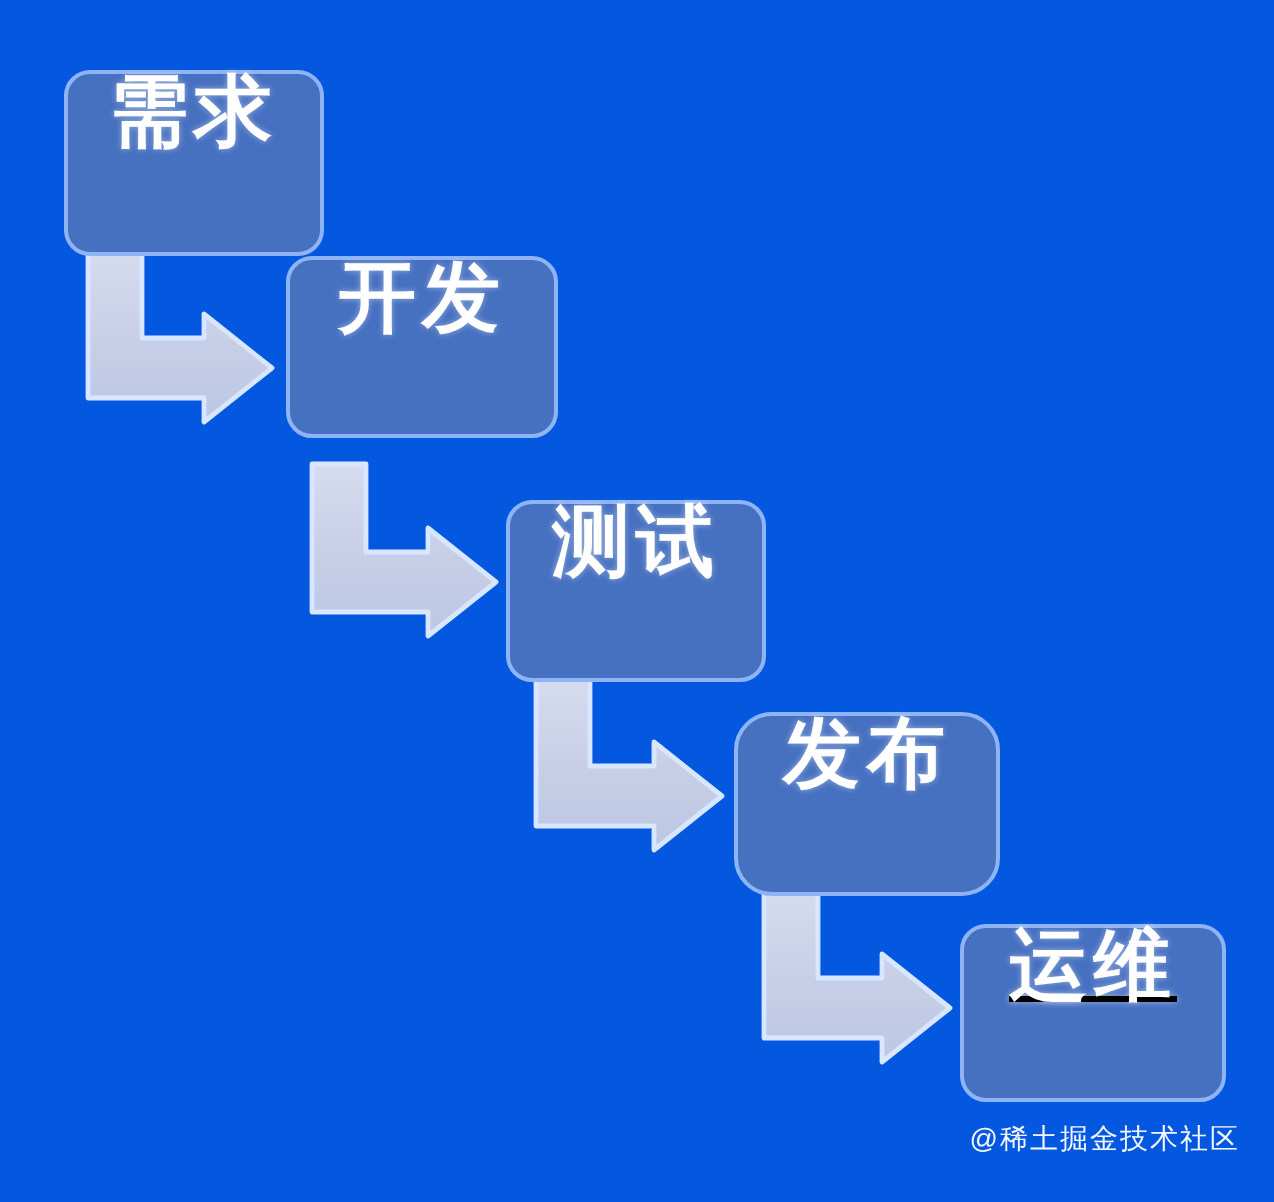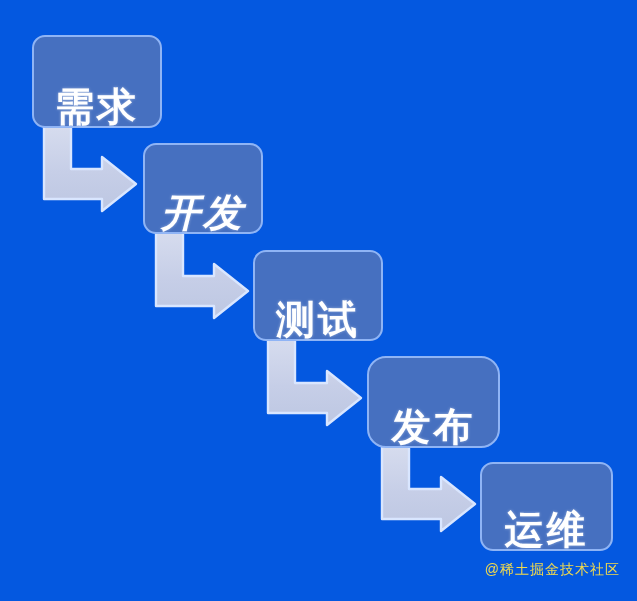--- a/index.html
+++ b/index.html
@@ -26,40 +26,40 @@
     width: 637px;
     height: 601px;
   }
   .stage-box {
     position: absolute;
     box-sizing: border-box;
     background: #4670c0;
     border: 2px solid #8fb4f5;
     border-radius: 13px;
     display: flex;
-    align-items: flex-end;
+    align-items: flex-start;
     justify-content: center;
     z-index: 3;
   }
   .stage-label {
     color: #ffffff;
     font-family: "Liberation Sans", sans-serif;
     font-size: 39px;
     font-weight: bold;
     letter-spacing: 3px;
     line-height: 1;
     text-shadow: 0 0 3px rgba(255,255,255,0.45);
     white-space: nowrap;
     user-select: none;
   }
   #watermark {
     position: absolute;
     right: 17px;
     bottom: 22px;
-    color: #fde047;
+    color: #ffffff;
     font-family: "Liberation Sans", sans-serif;
     font-size: 14px;
     font-weight: normal;
     letter-spacing: 1px;
     white-space: nowrap;
     z-index: 4;
     opacity: 0.95;
   }
 </style>
 </head>
@@ -122,31 +122,31 @@
                L 441 531
                L 441 519
                L 382 519 Z" fill="url(#arrowGrad)" stroke="#d9e6ff" stroke-width="2.4" stroke-linejoin="round"></path>
     </g>
   </svg>
 
   <div class="stage-box" style="left:32px; top:35px; width:130px; height:93px;">
     <span class="stage-label">需求</span>
   </div>
 
-  <div class="stage-box" style="left:143px; top:143px; width:120px; height:91px;font-style:italic;">
+  <div class="stage-box" style="left:143px; top:128px; width:136px; height:91px;">
     <span class="stage-label">开发</span>
   </div>
 
   <div class="stage-box" style="left:253px; top:250px; width:130px; height:91px;">
     <span class="stage-label">测试</span>
   </div>
 
   <div class="stage-box" style="left:367px; top:356px; width:133px; height:92px;border-radius:19px;">
     <span class="stage-label">发布</span>
   </div>
 
-  <div class="stage-box" style="left:480px; top:462px; width:133px; height:89px;">
+  <div class="stage-box" style="left:480px; top:462px; width:133px; height:89px;text-decoration:underline;">
     <span class="stage-label">运维</span>
   </div>
 
   <div id="watermark">@稀土掘金技术社区</div>
 
 </div>
 
 </body></html>

